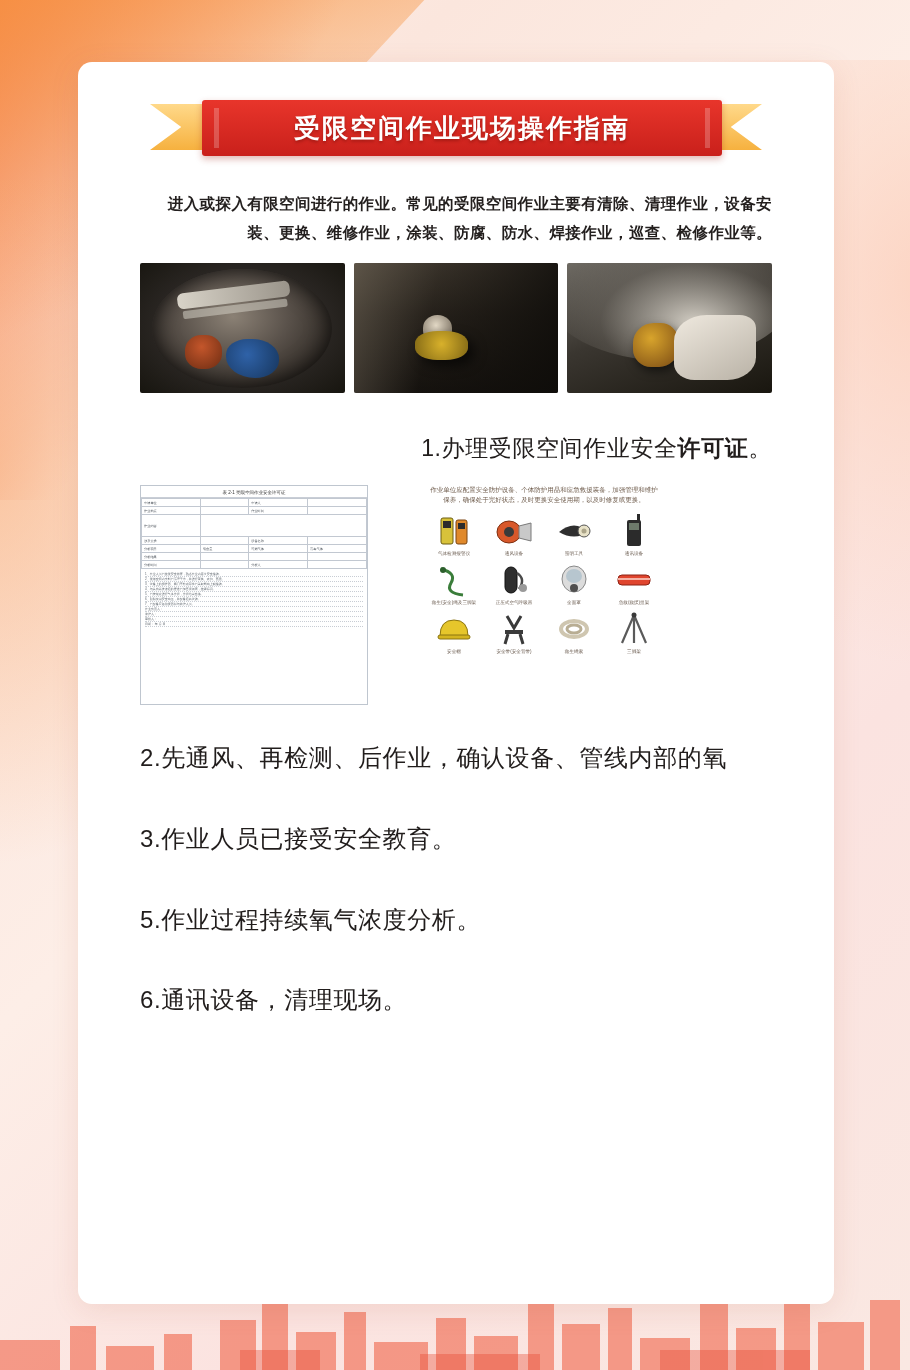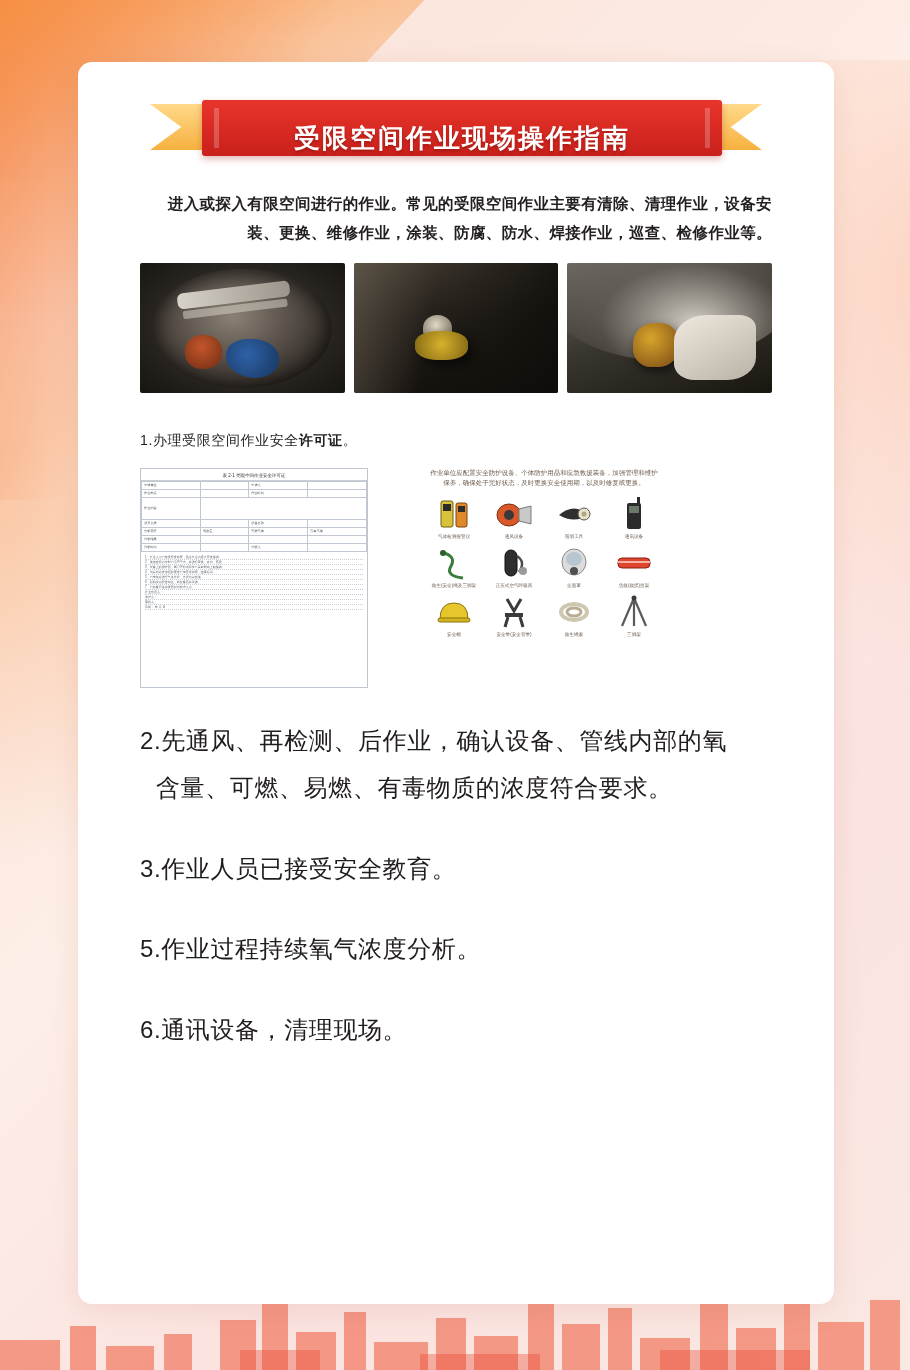--- a/index.html
+++ b/index.html
@@ -78,21 +78,21 @@
     clip-path: polygon(38% 0, 100% 0, 66% 50%, 100% 100%, 38% 100%, 0 50%);
   }
   .banner-main {
     position: absolute;
     left: 52px; right: 40px; top: 0;
     height: 56px;
     background: linear-gradient(180deg, #e8352b 0%, #c9201b 100%);
     border-radius: 3px;
     box-shadow: 0 3px 7px rgba(160,30,20,0.32);
     display: flex;
-    align-items: flex-end;
+    align-items: center;
     justify-content: center;
   }
   .banner-main::before,
   .banner-main::after {
     content: "";
     position: absolute;
     top: 8px;
     width: 5px; height: 40px;
     background: rgba(255,255,255,0.22);
   }
@@ -210,24 +210,25 @@
     position: absolute; left: 32%; top: 46%;
     width: 22%; height: 34%;
     background: radial-gradient(circle at 40% 35%, #d8a42c, #7a4a14);
     border-radius: 46% 38% 42% 40%;
     box-shadow: 2px 4px 10px rgba(0,0,0,0.55);
   }
 
   
   .step {
     margin: 0 62px;
-    font-size: 14px;
+    font-size: 23px;
     color: #211d1c;
     line-height: 1.9;
     letter-spacing: 0.6px;
+    text-align: right;
   }
   .step-1 { margin-top: 34px; }
   .step b { font-weight: bold; }
 
   
   .doc-row {
     margin: 14px 62px 0 62px;
     display: flex;
     gap: 58px;
     align-items: flex-start;
@@ -555,21 +556,20 @@
         </div>
 
       </div>
     </div>
   </div>
 
   <div class="steps-rest">
 
     <div class="step-rest">
       <span>2.</span><span>先通风、再检测、后作业，确认设备、管线内部的氧</span>
-      <span class="indent">含量、可燃、易燃、有毒物质的浓度符合要求。</span>
     </div>
 
     <div class="step-rest">
       <span>3.</span><span>作业人员已接受安全教育。</span>
     </div>
 
 
     <div class="step-rest">
       <span>5.</span><span>作业过程持续氧气浓度分析。</span>
     </div>

